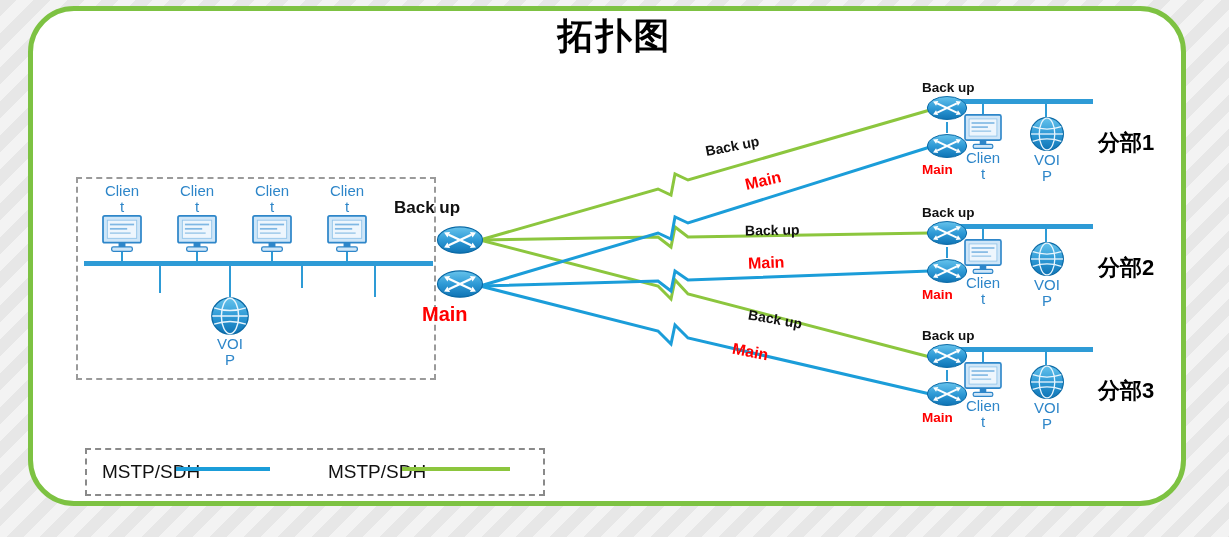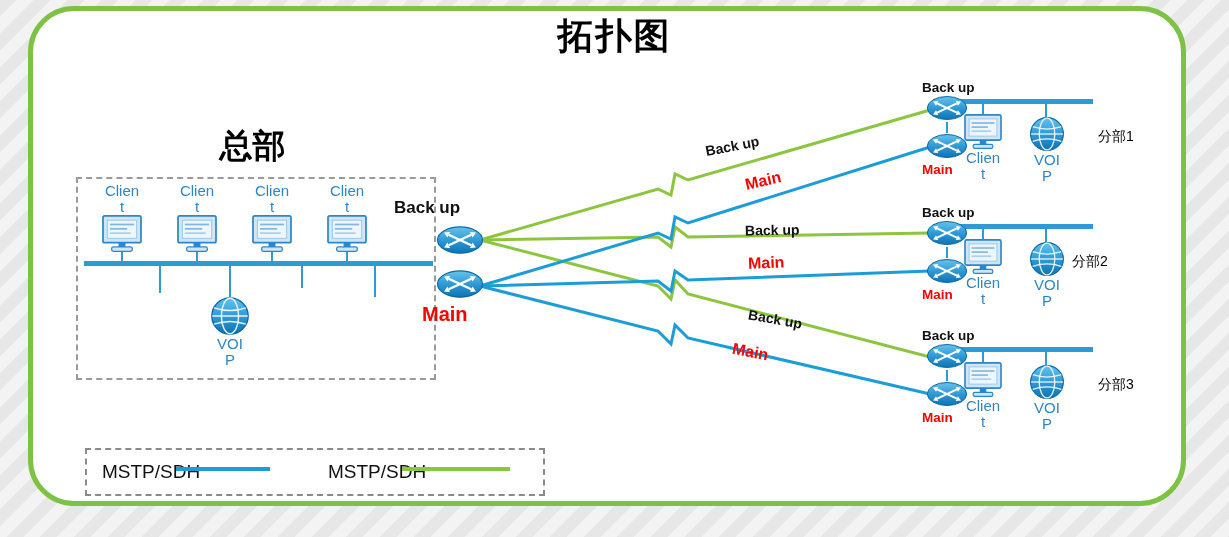--- a/index.html
+++ b/index.html
@@ -14,21 +14,21 @@
   .hq-box { left:76px; top:177px; width:360px; height:203px; border:2px dashed #9a9a9a; }
   .hq-title { left:170px; top:124px; width:165px; text-align:center; font-size:33px;
               font-weight:bold; color:#000; }
   .node { text-align:center; }
   .dev-label { color:#2E86C9; font-size:15px; line-height:16px; }
   .bus { background:#2E9BD6; height:5px; }
   .blk { font-weight:bold; color:#111; }
   .red { font-weight:bold; color:#FF0000; }
   .core-backup { font-size:17px; }
   .core-main { font-size:20px; }
-  .br-name { font-size:14px; font-weight:normal; color:#000; }
+  .br-name { font-size:22px; font-weight:bold; color:#000; }
   .br-small { font-size:13.5px; }
   .link-lab { font-size:14px; }
   .link-lab-main { font-size:16px; }
   .legend-box { left:85px; top:448px; width:460px; height:48px; border:2px dashed #8a8a8a; }
   .legend-label { font-size:19px; font-weight:normal; color:#111; }
   .lg-line { height:4px; }
   .lg-blue { background:#1B9DD9; }
   .lg-green { background:#8CC63E; }
   svg.icon { display:block; margin:0 auto; }
 </style>
@@ -126,21 +126,20 @@
         <path d="M1046,104 V117"></path>
       <path d="M947,247 V258"></path>
         <path d="M983,229 V240"></path>
         <path d="M1046,229 V242"></path>
       <path d="M947,370 V381"></path>
         <path d="M983,352 V363"></path>
         <path d="M1046,352 V365"></path>
     </g>
   </svg>
 
-  <div class="abs hq-title">总部</div>
   <div class="abs hq-box"></div>
 
   <div class="abs node" style="left:87px;top:183px;width:70px">
     <div class="dev-label">
       <div>Clien</div>
       <div>t</div>
     </div>
     <svg class="icon" width="46" height="38">
         <use href="#sym-pc" width="100%" height="100%"></use>
       </svg>
@@ -250,21 +249,21 @@
   </div>
   <div class="abs node" style="left:1028px;top:241px;width:38px">
     <svg class="icon" width="36" height="36">
         <use href="#sym-globe" width="100%" height="100%"></use>
       </svg>
     <div class="dev-label">
       <div>VOI</div>
       <div>P</div>
     </div>
   </div>
-  <div class="abs br-name" style="left:1072px;top:253px">分部2</div>
+  <div class="abs br-name" style="left:1098px;top:253px">分部2</div>
 
   <div class="abs blk br-small" style="left:922px;top:328px">Back up</div>
   <div class="abs bus" style="left:933px;top:347px;width:160px"></div>
   <svg class="abs" style="left:926px;top:342px" width="42" height="28">
       <use href="#sym-router" width="100%" height="100%"></use>
     </svg>
   <svg class="abs" style="left:926px;top:380px" width="42" height="28">
       <use href="#sym-router" width="100%" height="100%"></use>
     </svg>
   <div class="abs red br-small" style="left:922px;top:410px">Main</div>

